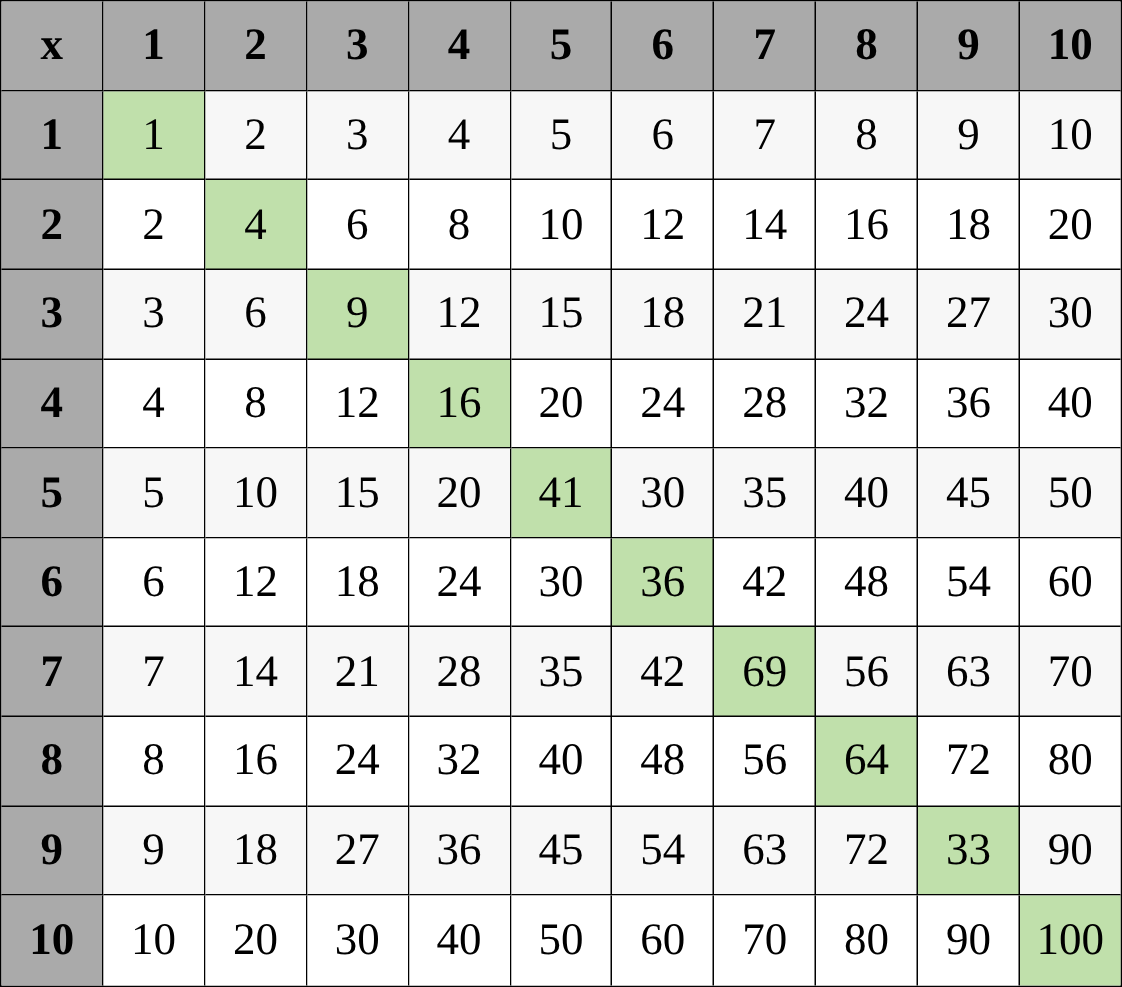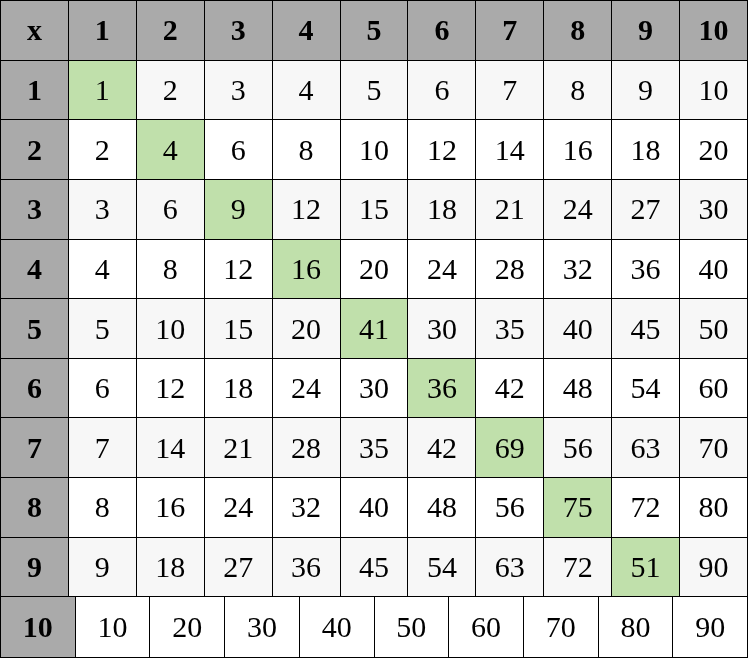--- a/index.html
+++ b/index.html
@@ -158,44 +158,45 @@
 
   <div class="row even-row">
     <div class="cell header-cell">8</div>
     <div class="cell body-cell">8</div>
     <div class="cell body-cell">16</div>
     <div class="cell body-cell">24</div>
     <div class="cell body-cell">32</div>
     <div class="cell body-cell">40</div>
     <div class="cell body-cell">48</div>
     <div class="cell body-cell">56</div>
-    <div class="cell body-cell diagonal">75</div>
+    <div class="cell body-cell diagonal">64</div>
     <div class="cell body-cell">72</div>
     <div class="cell body-cell">80</div>
   </div>
 
   <div class="row odd-row">
     <div class="cell header-cell">9</div>
     <div class="cell body-cell">9</div>
     <div class="cell body-cell">18</div>
     <div class="cell body-cell">27</div>
     <div class="cell body-cell">36</div>
     <div class="cell body-cell">45</div>
     <div class="cell body-cell">54</div>
     <div class="cell body-cell">63</div>
     <div class="cell body-cell">72</div>
-    <div class="cell body-cell diagonal">51</div>
+    <div class="cell body-cell diagonal">33</div>
     <div class="cell body-cell">90</div>
   </div>
 
   <div class="row even-row">
     <div class="cell header-cell">10</div>
     <div class="cell body-cell">10</div>
     <div class="cell body-cell">20</div>
     <div class="cell body-cell">30</div>
     <div class="cell body-cell">40</div>
     <div class="cell body-cell">50</div>
     <div class="cell body-cell">60</div>
     <div class="cell body-cell">70</div>
     <div class="cell body-cell">80</div>
     <div class="cell body-cell">90</div>
+    <div class="cell body-cell diagonal">100</div>
   </div>
 </div>
 
 </body></html>

